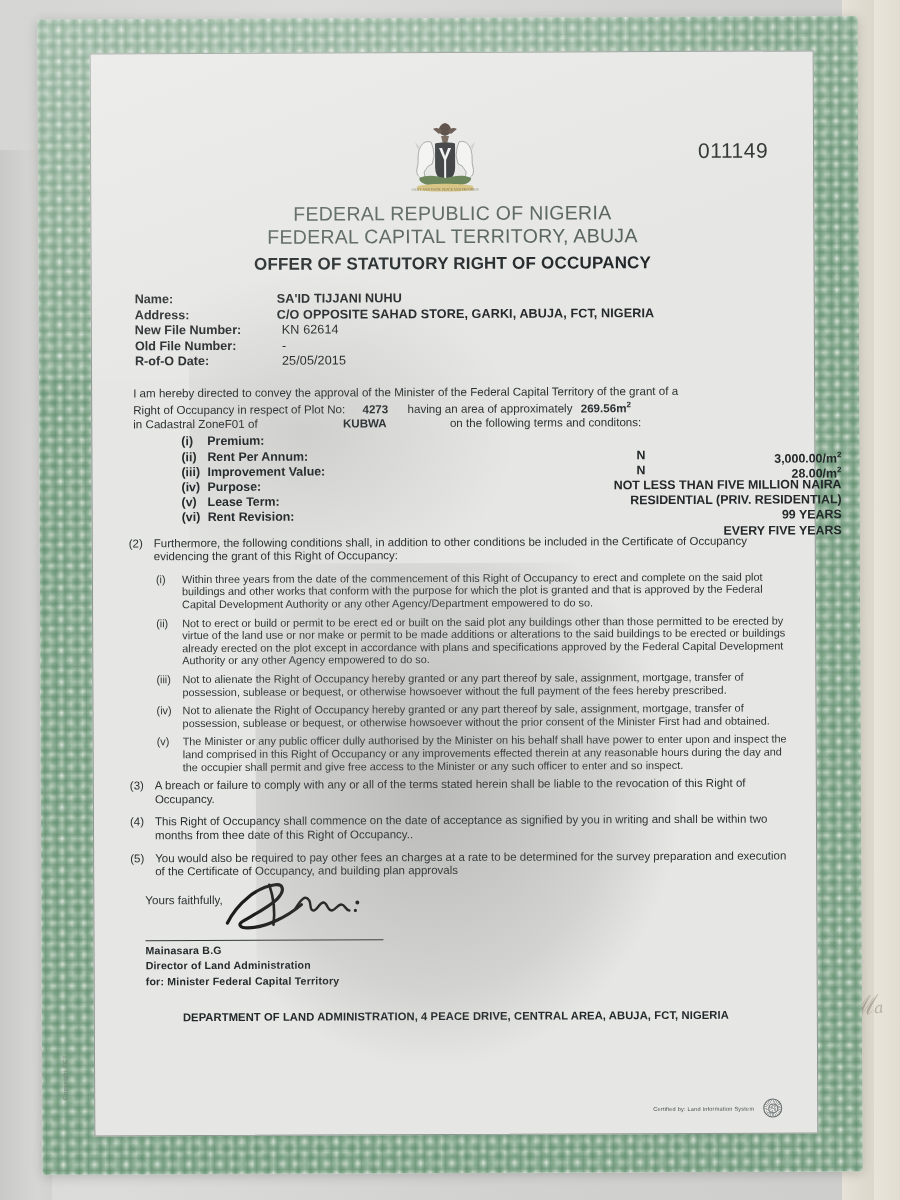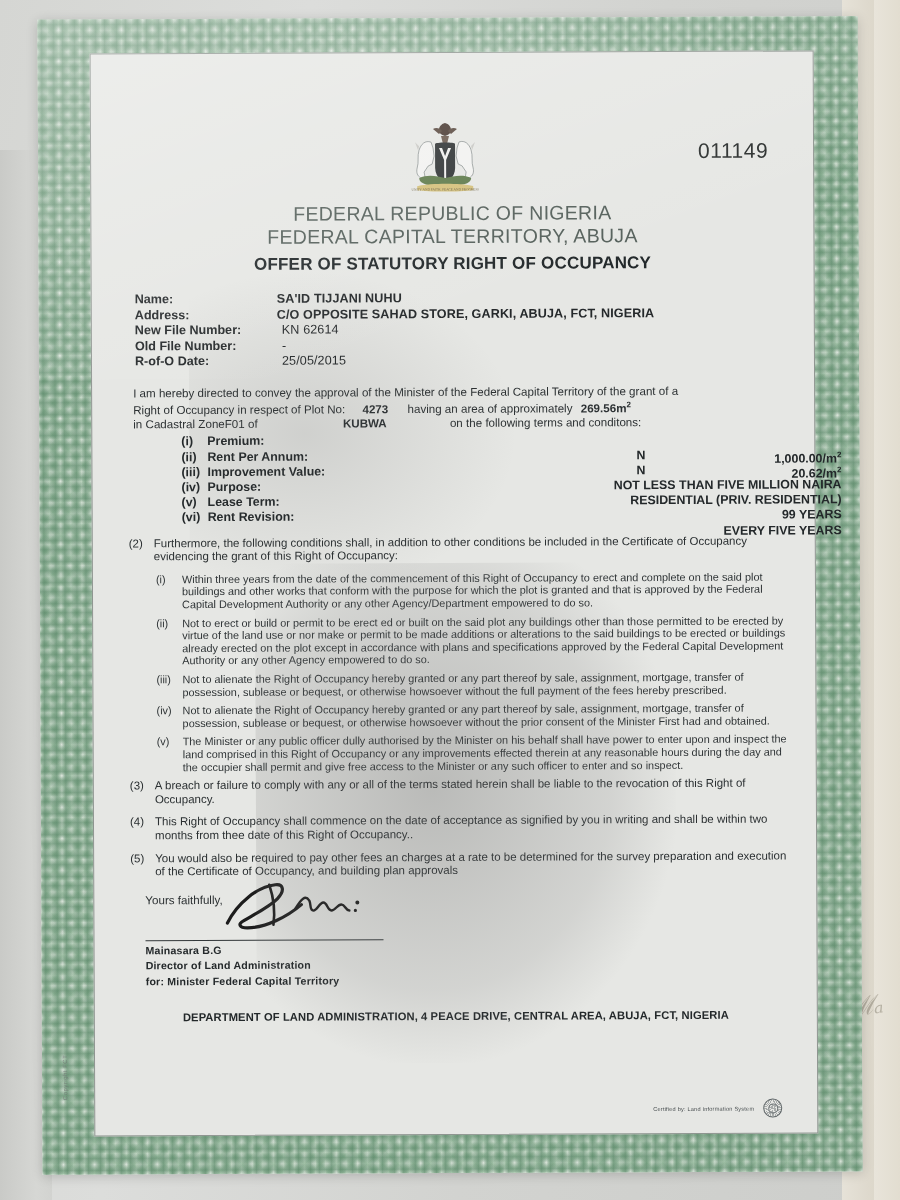--- a/index.html
+++ b/index.html
@@ -435,25 +435,25 @@
       </div>
       <div class="t-row">
         <span class="t-num">(vi)</span>
         <span class="t-lbl">Rent Revision:</span>
       </div>
 
       <div class="values">
         <div class="v-row"></div>
         <div class="v-row">
           <span class="naira">N</span>
-          <span class="amt"><span>1,000.00/m</span><span class="sup">2</span></span>
+          <span class="amt"><span>3,000.00/m</span><span class="sup">2</span></span>
         </div>
         <div class="v-row">
           <span class="naira">N</span>
-          <span class="amt"><span>20.62/m</span><span class="sup">2</span></span>
+          <span class="amt"><span>28.00/m</span><span class="sup">2</span></span>
         </div>
         <div class="v-row">
           <span class="amt">NOT LESS THAN FIVE MILLION NAIRA</span>
         </div>
         <div class="v-row">
           <span class="amt">RESIDENTIAL (PRIV. RESIDENTIAL)</span>
         </div>
         <div class="v-row">
           <span class="amt">99 YEARS</span>
         </div>

